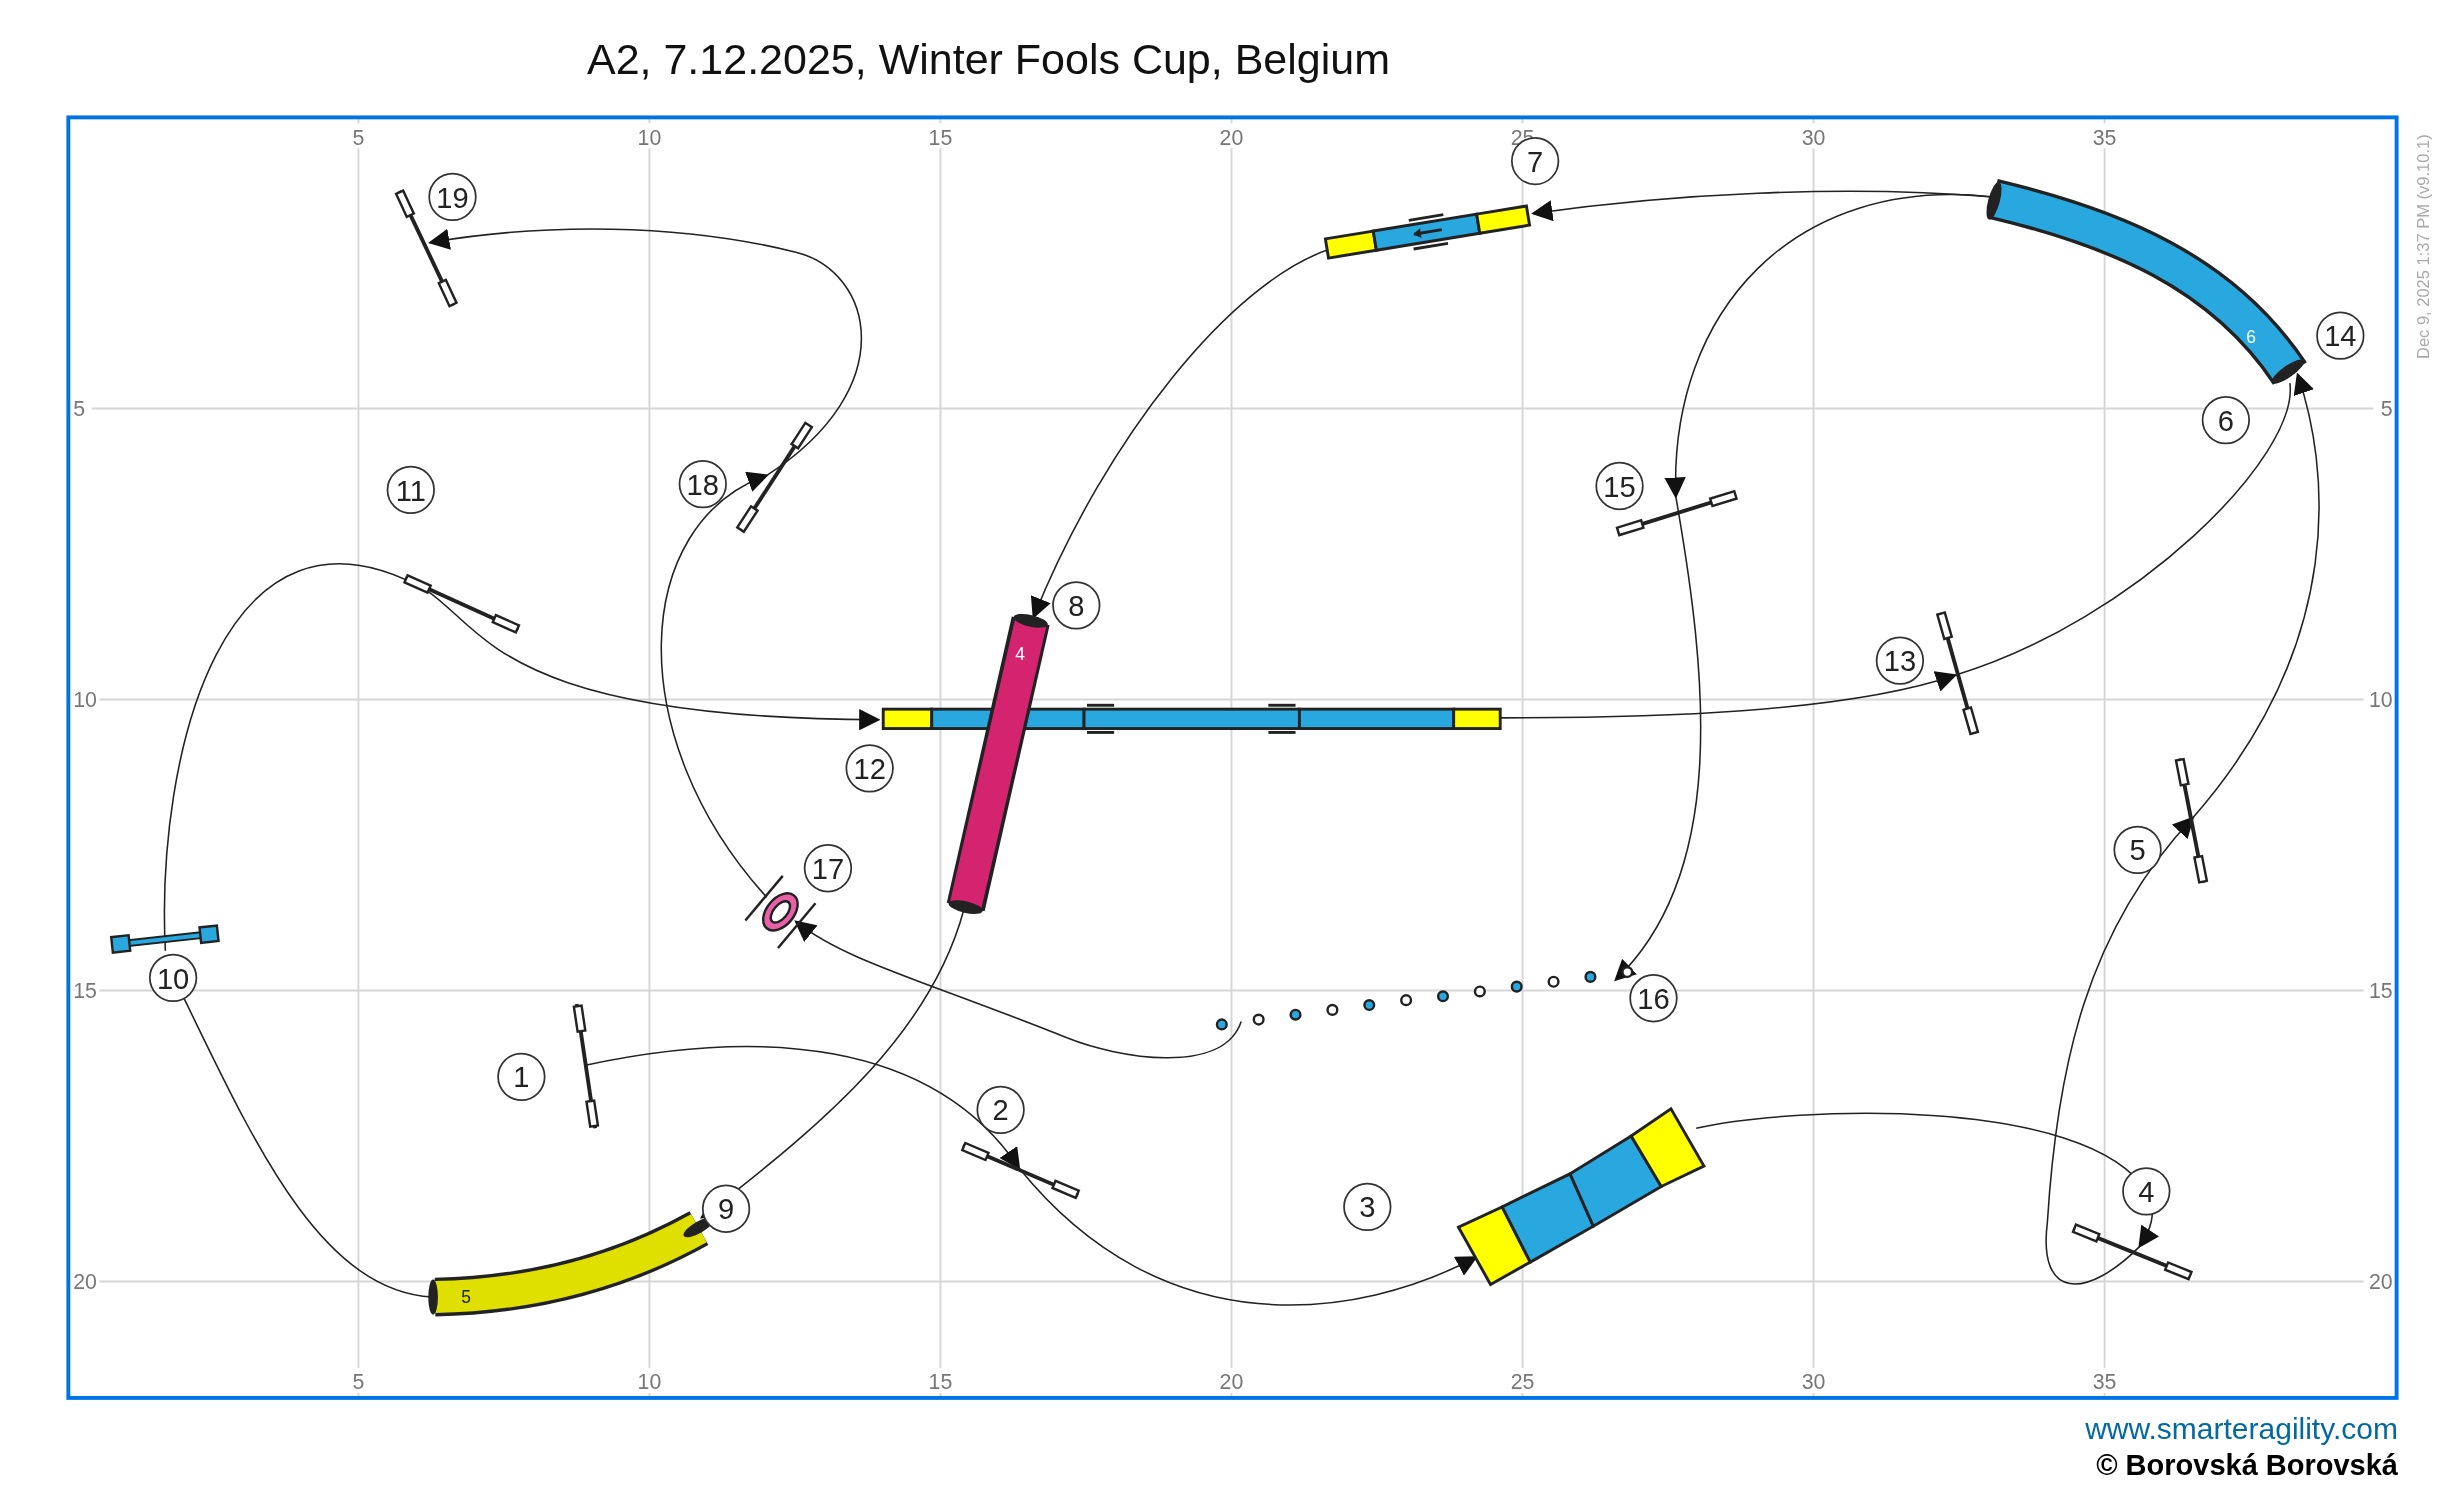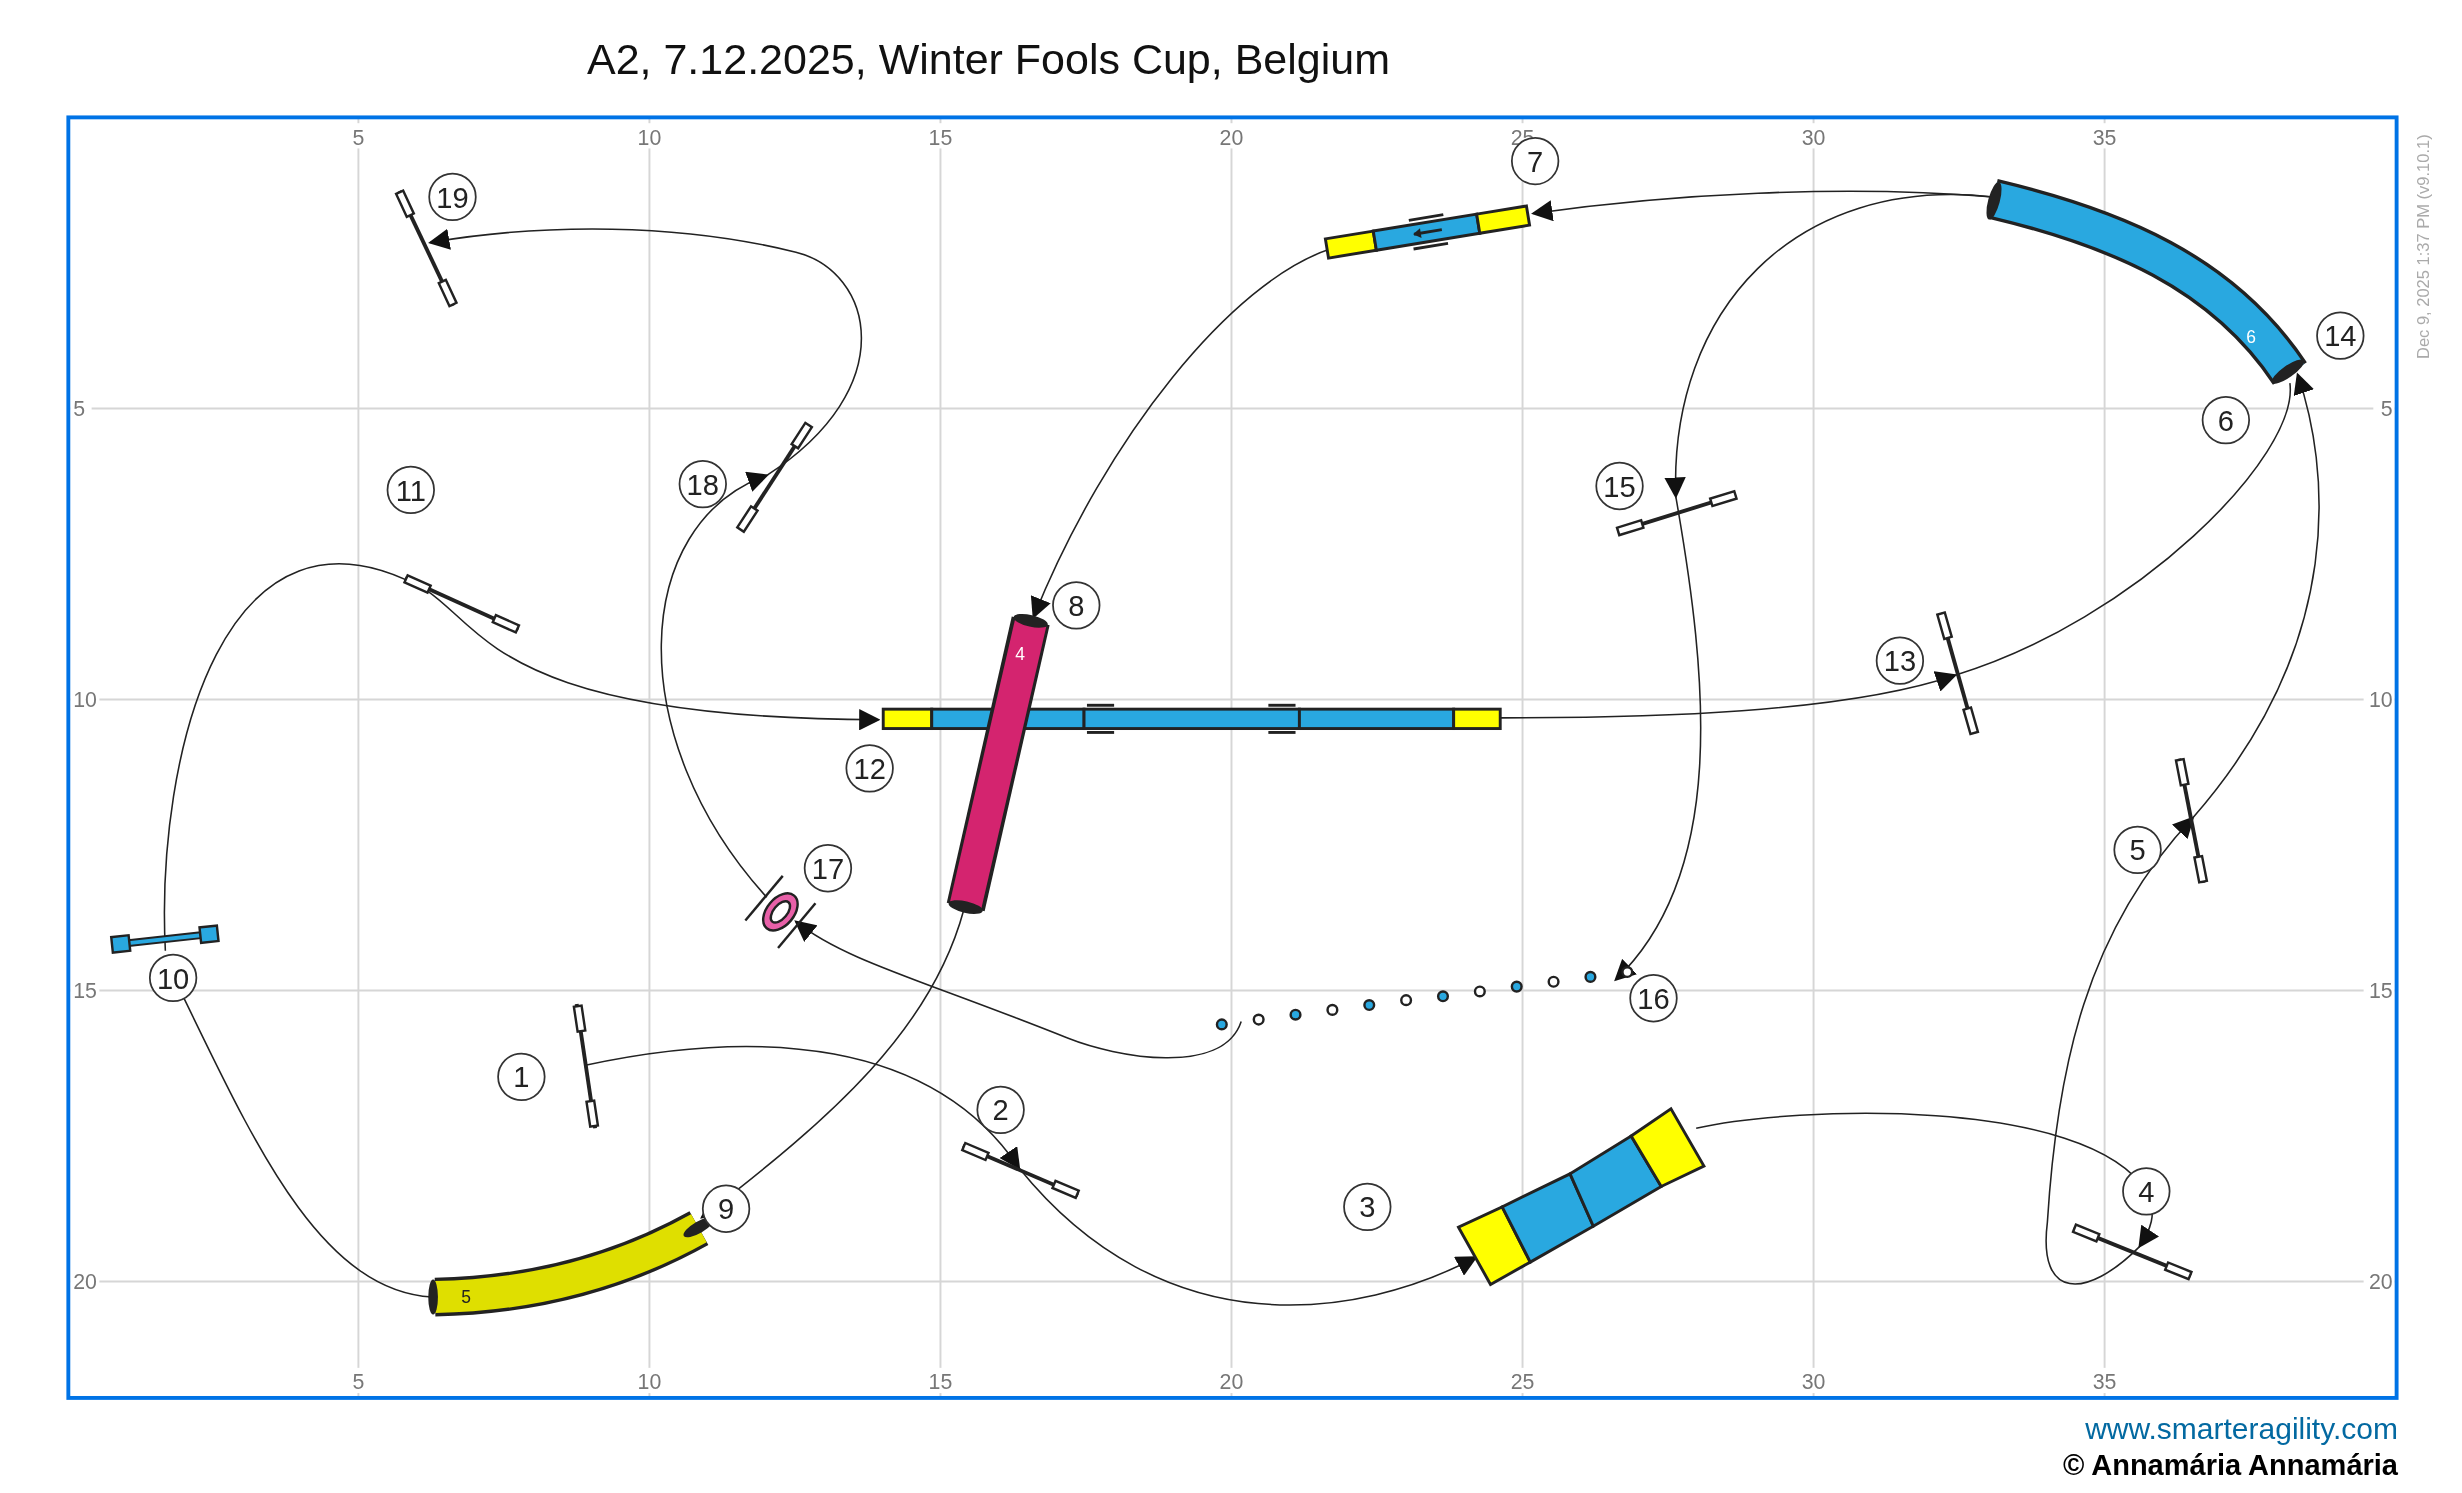--- a/index.html
+++ b/index.html
@@ -12,21 +12,21 @@
   .tick { font-family:"Liberation Sans", sans-serif; font-size:22px; fill:#777; }
   .num { font-family:"Liberation Sans", sans-serif; font-size:30px; fill:#222; }
   .tnum { font-family:"Liberation Sans", sans-serif; font-size:18px; }
 </style>
 </head>
 <body>
 
 <div class="title">A2, 7.12.2025, Winter Fools Cup, Belgium</div>
 <div class="stamp">Dec 9, 2025 1:37 PM (v9.10.1)</div>
 <div class="website">www.smarteragility.com</div>
-<div class="copyright">© Annamária Annamária</div>
+<div class="copyright">© Borovská Borovská</div>
 
 <svg width="2463" height="1493" viewBox="0 0 2538 1539">
   <defs>
     <marker id="arr" viewBox="0 0 10 10" refX="9" refY="5" markerWidth="22" markerHeight="22" markerUnits="userSpaceOnUse" orient="auto">
       <path d="M0,0 L10,5 L0,10 z" fill="#111"></path>
     </marker>
   </defs>
 
   <g stroke="#d6d6d6" stroke-width="2">
     <line x1="369" y1="121" x2="369" y2="1442"></line>

